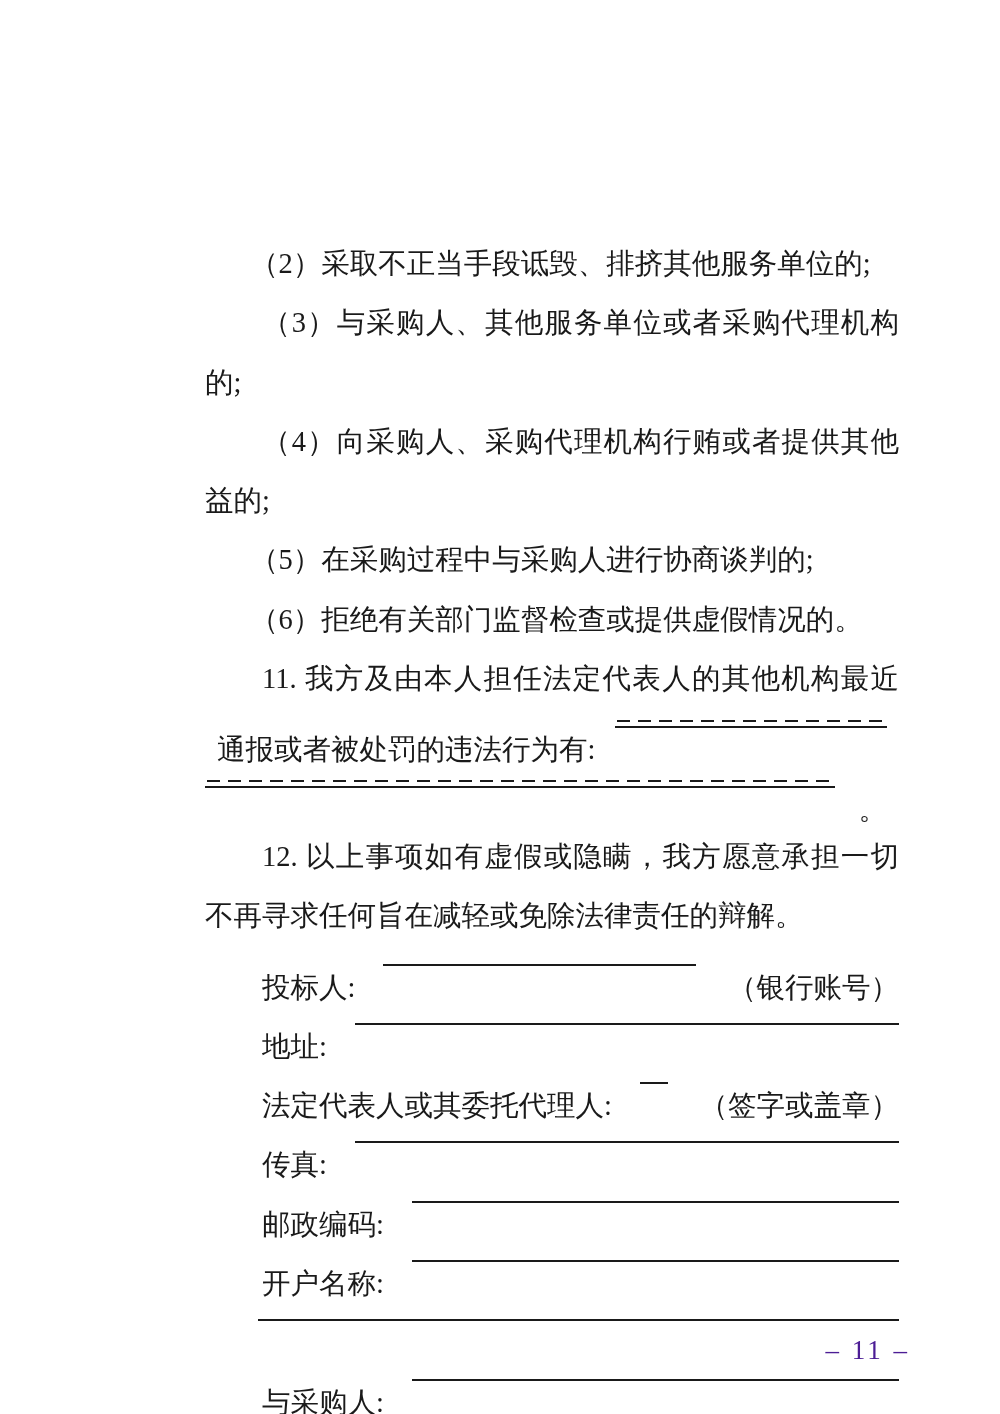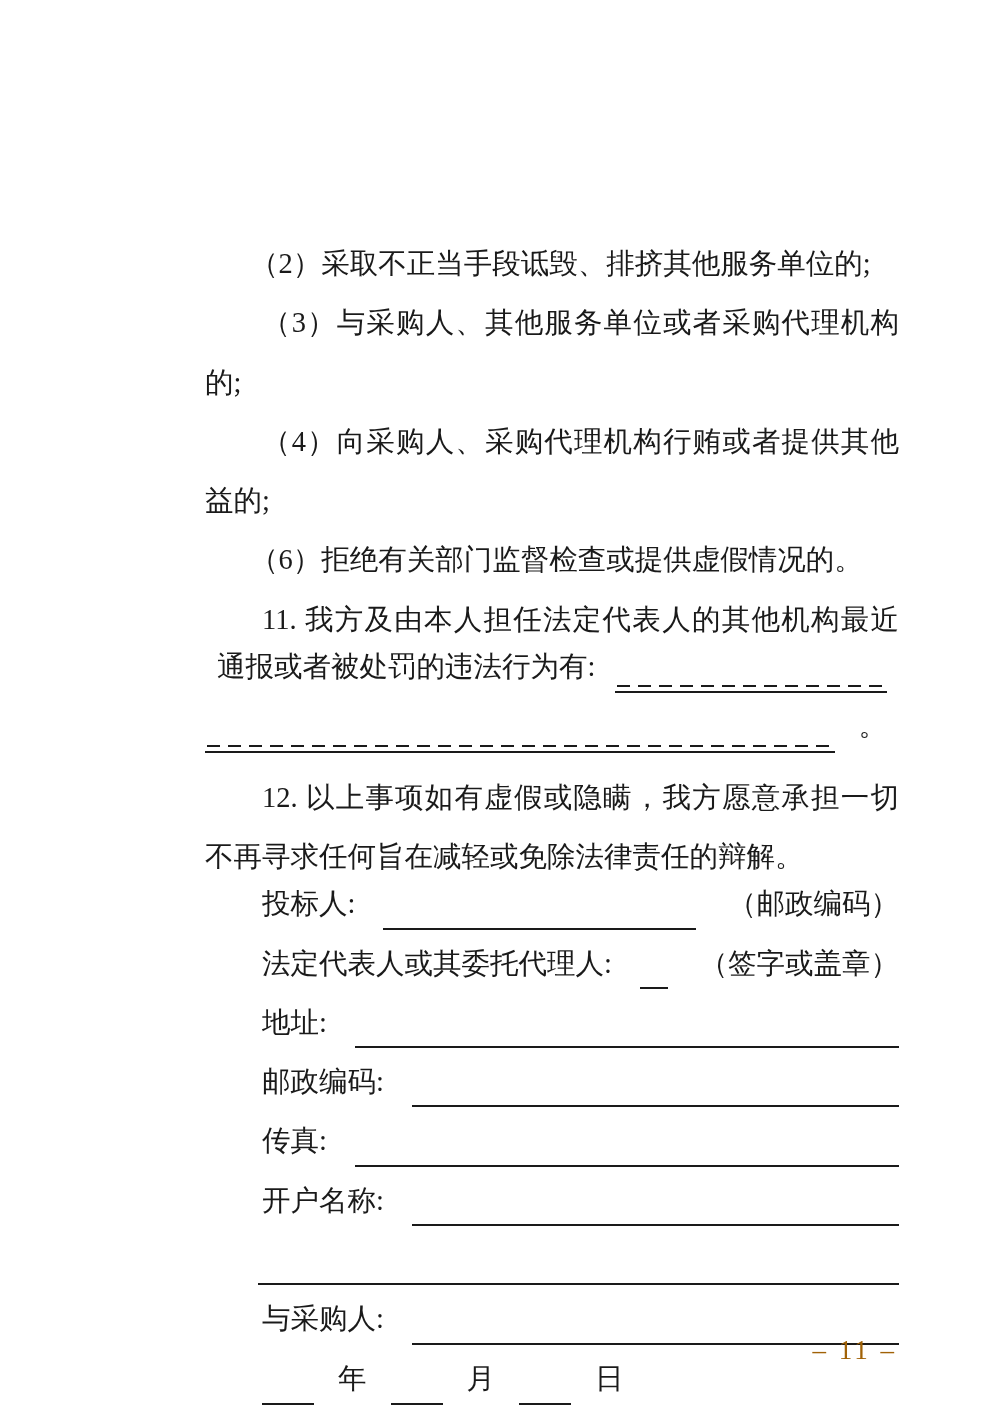--- a/index.html
+++ b/index.html
@@ -28,21 +28,21 @@
   .indent { padding-left: 57px; }
   .j {
     text-align: justify;
     text-align-last: justify;
     text-justify: inter-character;
     white-space: normal;
     overflow: hidden;
   }
   .flexline {
     display: flex;
-    align-items: flex-end;
+    align-items: flex-start;
   }
   .flexline > span { white-space: nowrap; }
   
   .fill {
     flex: 1;
     height: 0;
     border-bottom: 2px solid #1a1a1a;
     margin-bottom: 10px;
     margin-left: 8px;
   }
@@ -69,45 +69,46 @@
   .date-row { padding-left: 57px; justify-content: flex-start; }
   .dblank {
     width: 52px;
     height: 0;
     border-bottom: 2px solid #1a1a1a;
     margin-bottom: 9px;
   }
   .pagenum {
     position: absolute;
     top: 1286px;
-    right: 127px;
+    right: 114px;
     font-size: 27px;
     line-height: 32px;
     letter-spacing: 3px;
-    color: #a16207;
+    color: #4c1d95;
   }
 </style>
 </head>
 <body>
 
 <div class="page">
   <div class="content">
 
     <div class="line indent">（2）采取不正当手段诋毁、排挤其他服务单位的;</div>
 
     <div>
       <div class="line indent j">（3）与采购人、其他服务单位或者采购代理机构恶意串通</div>
       <div class="line">的;</div>
     </div>
 
     <div>
       <div class="line indent j">（4）向采购人、采购代理机构行贿或者提供其他不正当利</div>
       <div class="line">益的;</div>
     </div>
 
+    <div class="line indent">（5）在采购过程中与采购人进行协商谈判的;</div>
 
     <div class="line indent">（6）拒绝有关部门监督检查或提供虚假情况的。</div>
 
     <div>
       <div class="line indent j">11. 我方及由本人担任法定代表人的其他机构最近三年内被</div>
       <div class="line flexline">
         <span>通报或者被处罚的违法行为有:</span>
         <span class="dashblank"></span>
       </div>
       <div class="line flexline">
@@ -117,42 +118,42 @@
     </div>
 
     <div>
       <div class="line indent j">12. 以上事项如有虚假或隐瞒，我方愿意承担一切后果，并</div>
       <div class="line">不再寻求任何旨在减轻或免除法律责任的辩解。</div>
     </div>
 
     <div class="line flexline form-row">
       <span>投标人:</span>
       <span class="fill"></span>
-      <span>（邮政编码）</span>
+      <span>（银行账号）</span>
+    </div>
+
+    <div class="line flexline form-row">
+      <span>地址:</span>
+      <span class="fill"></span>
     </div>
 
     <div class="line flexline form-row">
       <span>法定代表人或其委托代理人:</span>
       <span class="fill"></span>
       <span>（签字或盖章）</span>
     </div>
 
-    <div class="line flexline form-row">
-      <span>地址:</span>
-      <span class="fill"></span>
-    </div>
-
 
     <div class="line flexline form-row">
-      <span>邮政编码:</span>
+      <span>传真:</span>
       <span class="fill"></span>
     </div>
 
     <div class="line flexline form-row">
-      <span>传真:</span>
+      <span>邮政编码:</span>
       <span class="fill"></span>
     </div>
 
     <div class="line flexline form-row">
       <span>开户名称:</span>
       <span class="fill"></span>
     </div>
 
     <div class="line flexline form-row">
       <span class="fill"></span>

